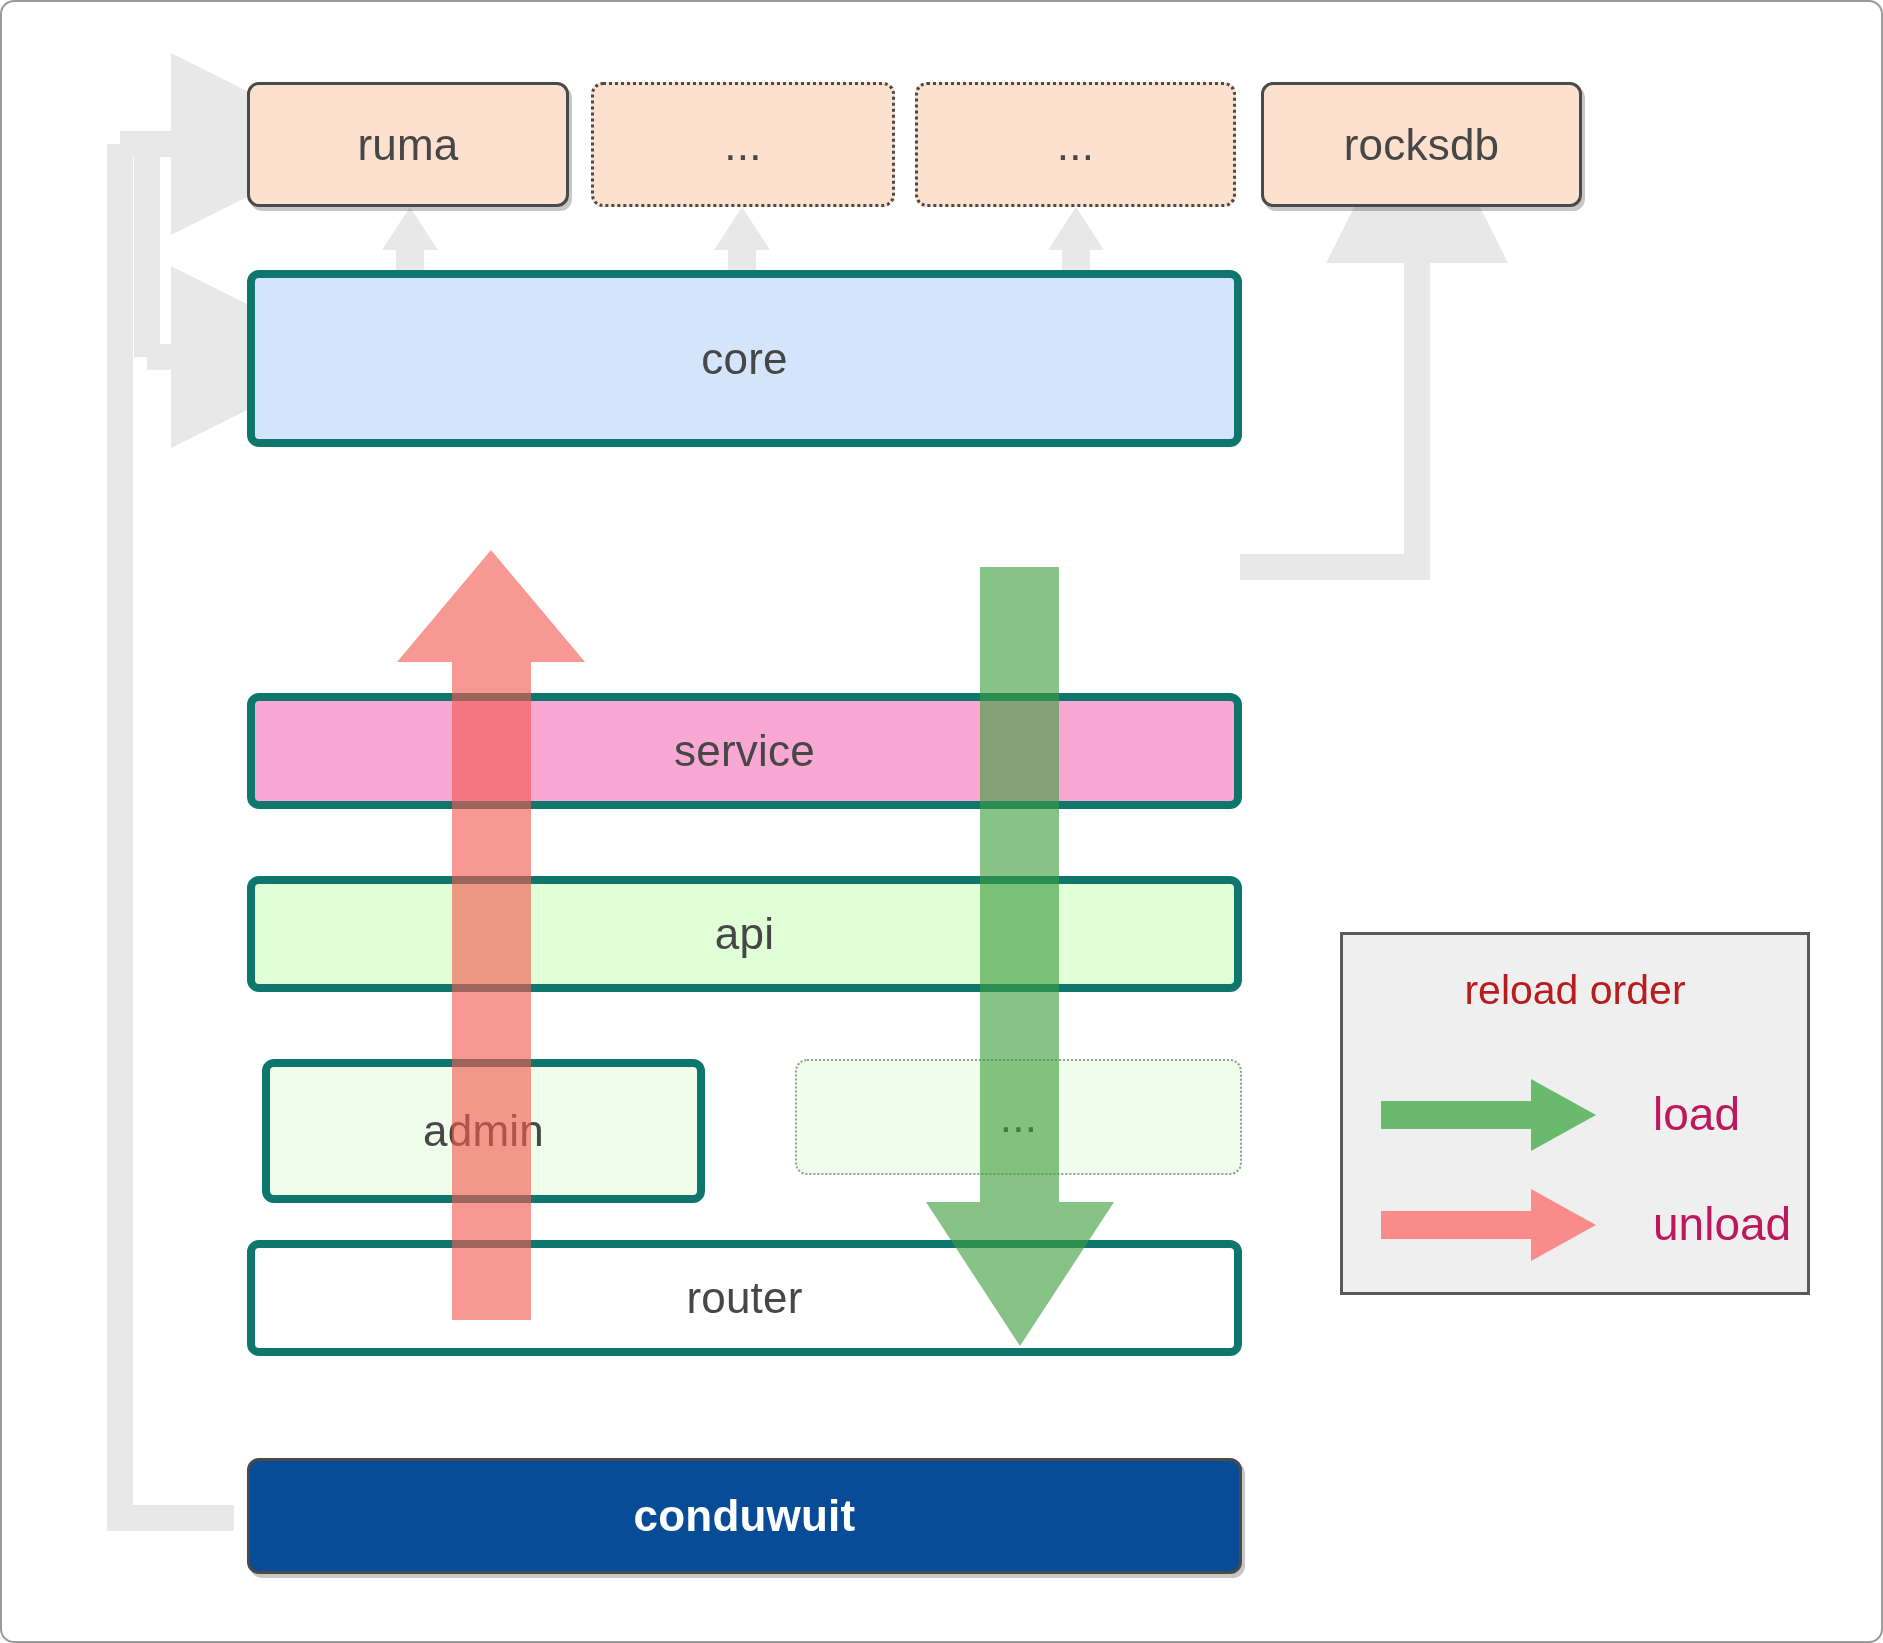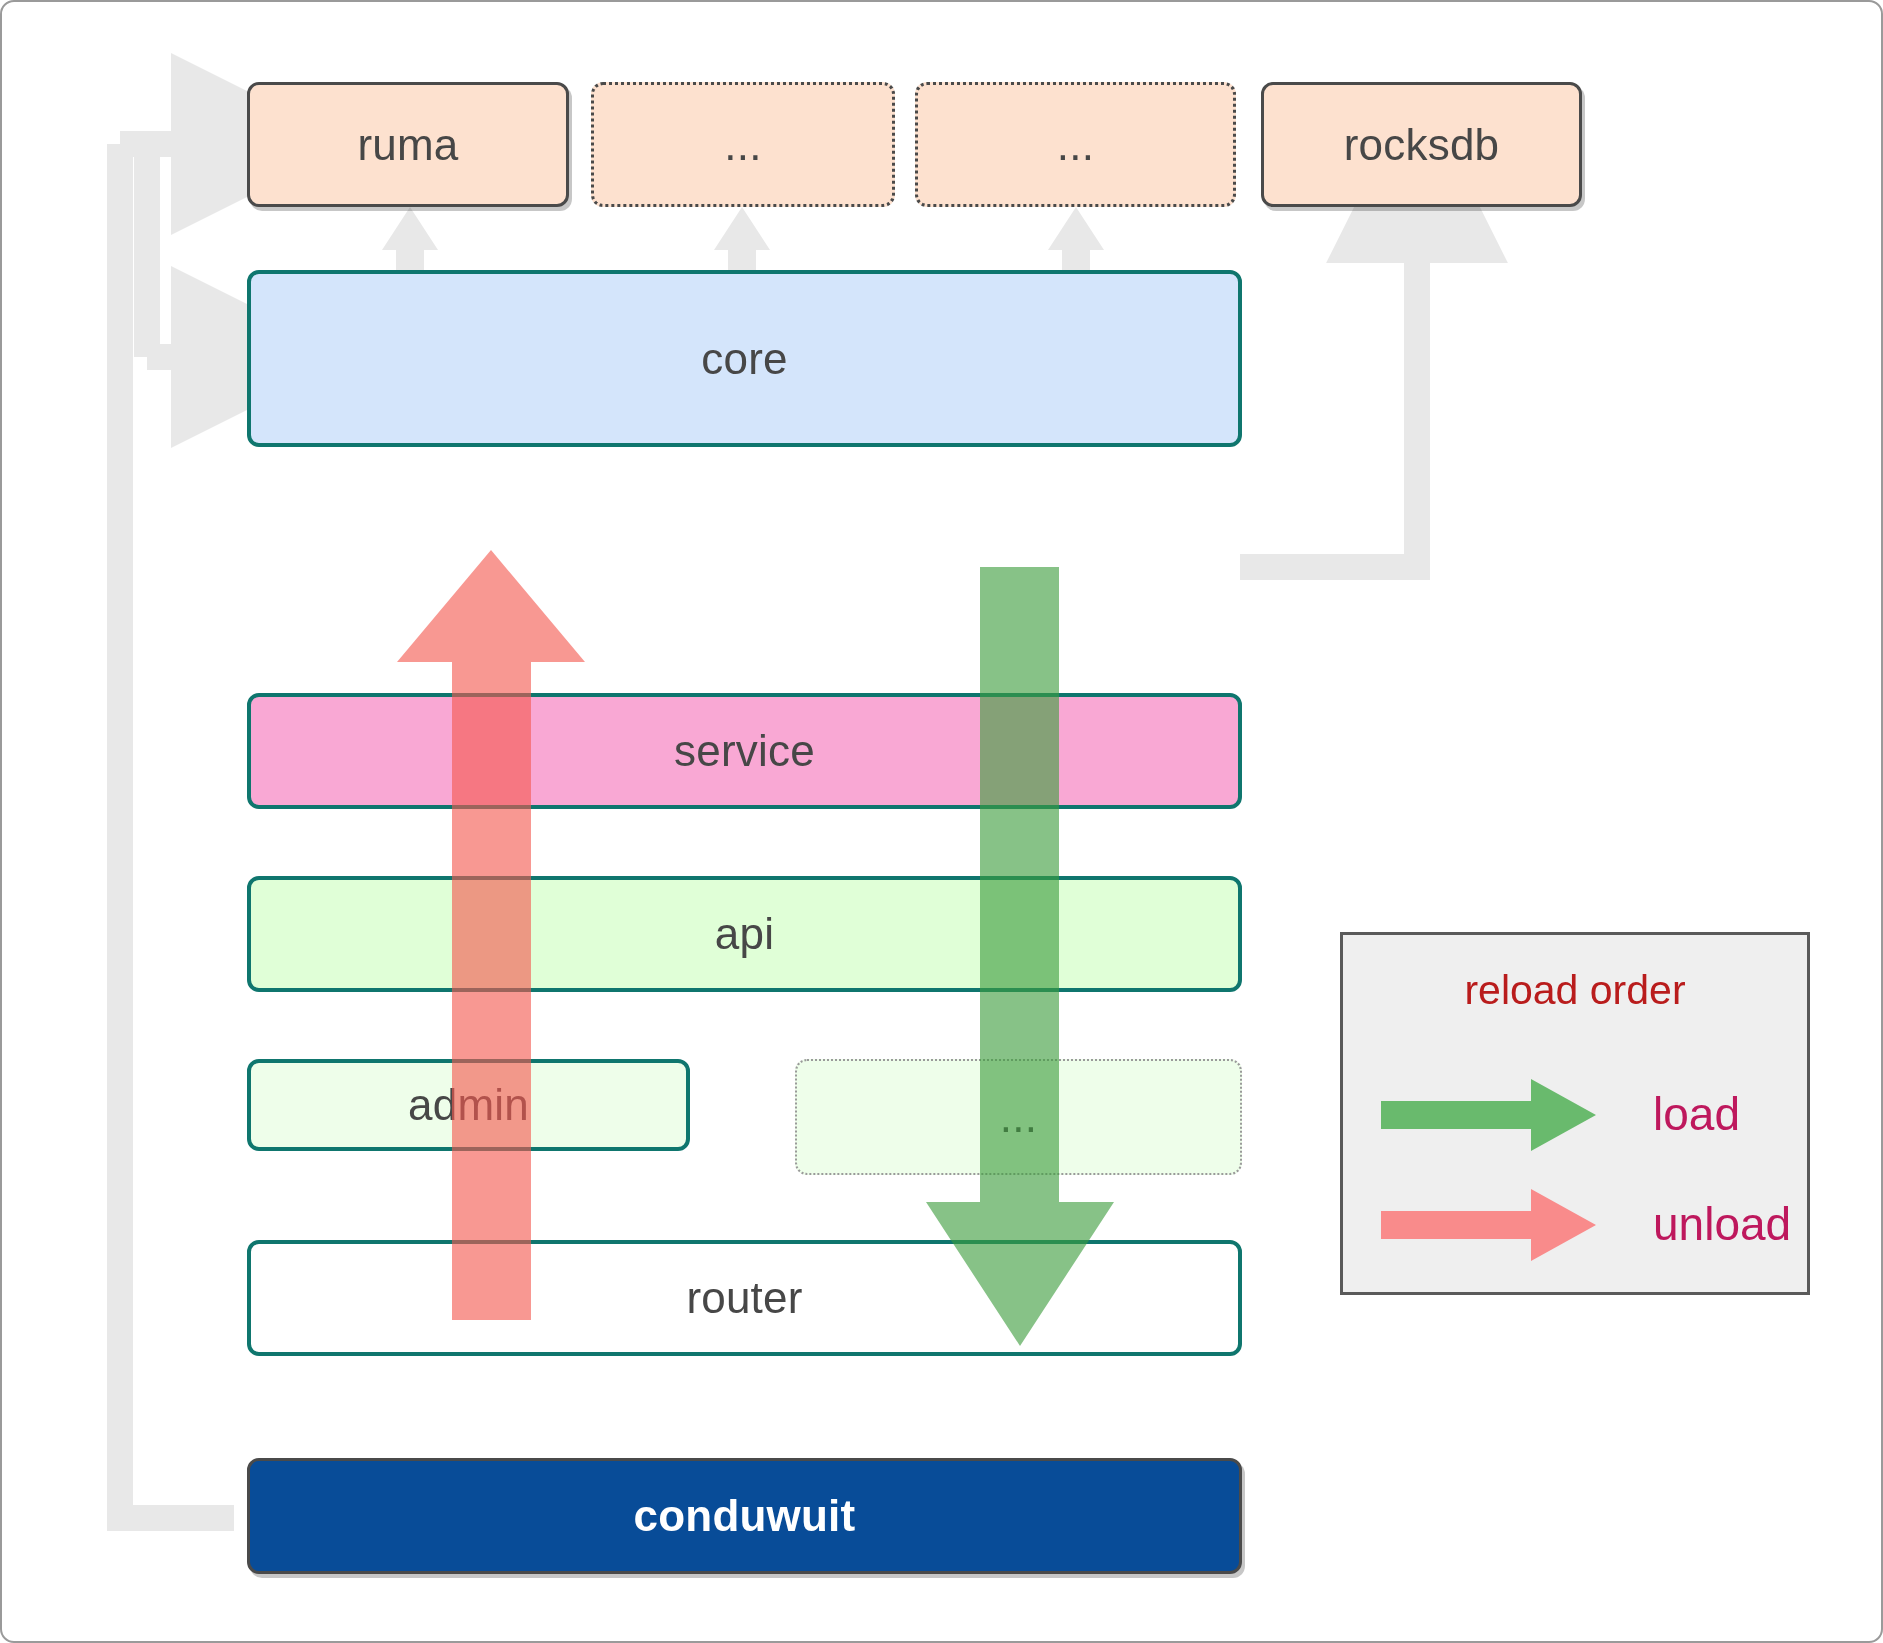--- a/index.html
+++ b/index.html
@@ -21,21 +21,21 @@
     box-sizing:border-box;
     display:flex;align-items:center;justify-content:center;
     border-radius:12px;
     color:#474747;
     font-size:44px;
     letter-spacing:.2px;
     z-index:4;
   }
   .node.solid{border:3px solid #4a4a4a;}
   .node.dotted{border:3px dotted #4a4a4a;}
-  .node.thin{border:4px solid #0f766e;}
+  .node.thin{border:8px solid #0f766e;}
   .node.thin-dotted{border:2px dotted #9a9a9a;}
 
   
   .peach{background:#fde1cf;}
   .blue {background:#d4e5fb;}
   .green1{background:#9bf59b;}
   .green2{background:#f9a8d4;}
   .green3{background:#e0ffd7;}
   .green4{background:#eefeea;}
   .white {background:#ffffff;}
@@ -120,21 +120,21 @@
 
 
   <div class="node thin green2" style="left:245px;top:691px;width:995px;height:116px;">
     <span>service</span>
   </div>
 
   <div class="node thin green3" style="left:245px;top:874px;width:995px;height:116px;">
     <span>api</span>
   </div>
 
-  <div class="node thin green4" style="left:245px;top:1057px;width:443px;height:92px;">
+  <div class="node thin green4" style="left:260px;top:1057px;width:443px;height:144px;">
     <span>admin</span>
   </div>
 
   <div class="node thin-dotted green4" style="left:793px;top:1057px;width:447px;height:116px;">
     <span>...</span>
   </div>
 
   <div class="node thin white" style="left:245px;top:1238px;width:995px;height:116px;">
     <span>router</span>
   </div>

